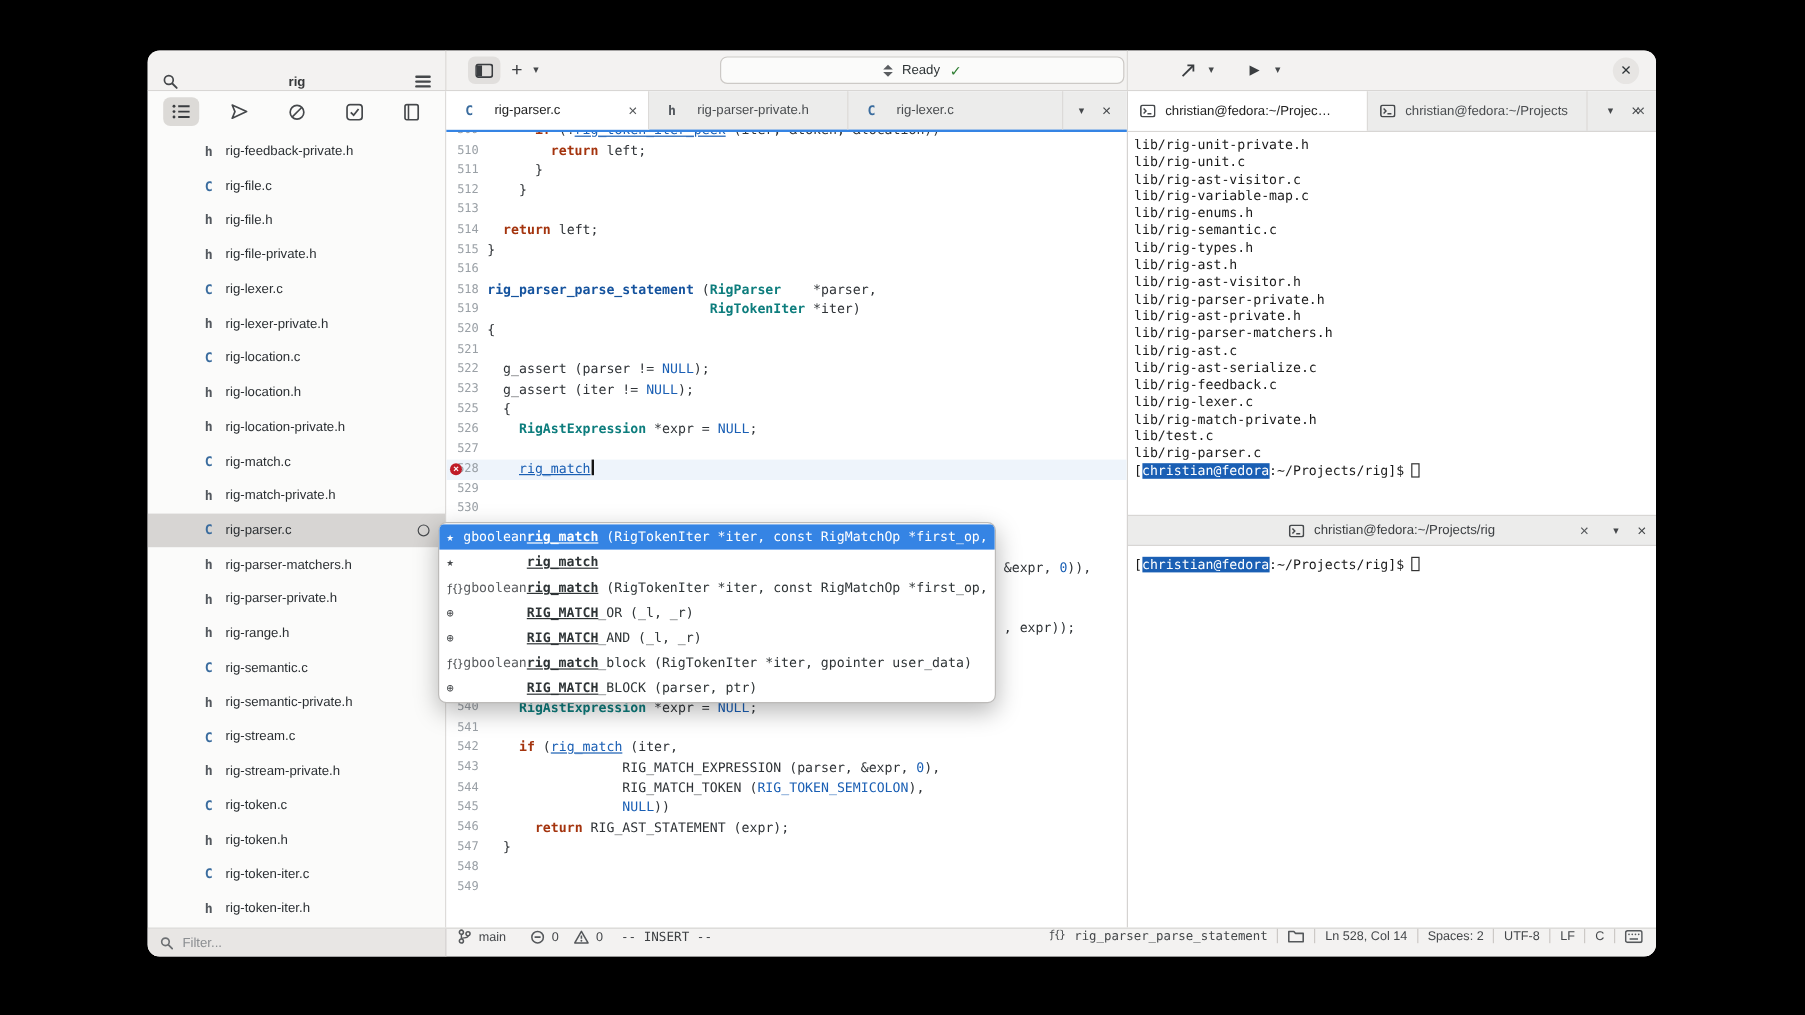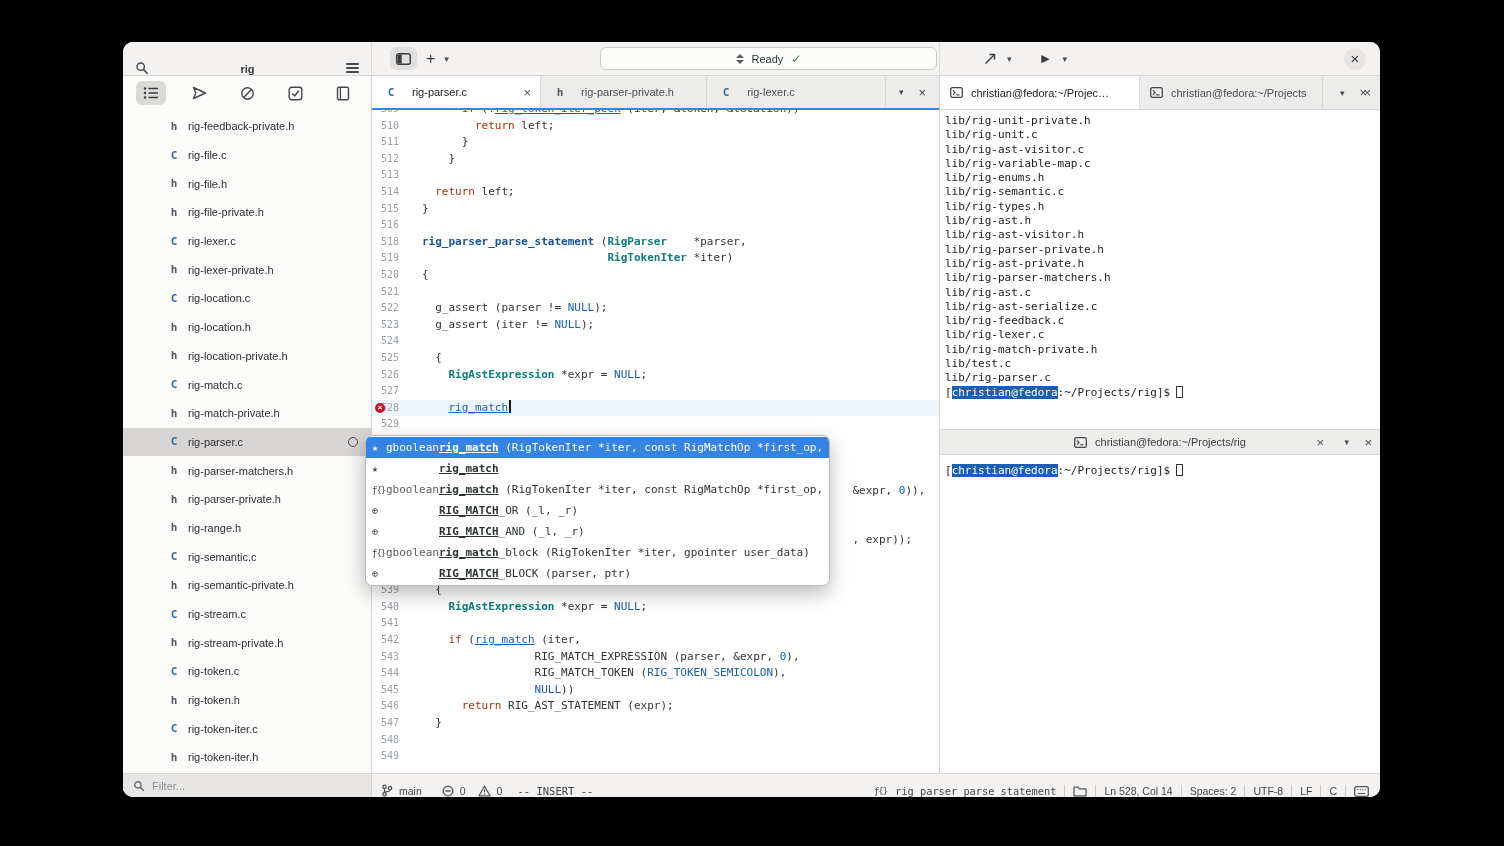--- a/index.html
+++ b/index.html
@@ -66,29 +66,29 @@
   .etab:nth-child(2){width:170px;}
   .etab:nth-child(3){width:183px;}
   .etab.active{background:#fff;color:#222;}
   .tlabel{white-space:nowrap;overflow:hidden;text-overflow:ellipsis;}
   .tclose{position:absolute;right:9px;font-size:13px;color:#55585b;}
   .strip-ctl{margin-left:auto;display:flex;align-items:center;gap:15px;padding:0 13px;color:#45484b;}
   .sx{font-size:13px;}
   .code{flex:1;position:relative;overflow:hidden;font-family:"DejaVu Sans Mono","Liberation Mono",monospace;
         font-size:11px;line-height:16.6px;}
   .code-lines{margin-top:-9px;}
-  .cl{display:flex;white-space:pre;gap:16px;}
+  .cl{display:flex;white-space:pre;}
   .cl.cur{background:#eef4fb;}
   .gut{width:34px;flex:0 0 34px;text-align:right;padding-right:7px;color:#9aa0a6;font-size:10px;
        position:relative;box-sizing:border-box;}
   .errdot{position:absolute;left:3px;top:3px;width:10px;height:10px;background:#c01c28;border-radius:50%;
           color:#fff;font-size:8px;line-height:10px;text-align:center;font-weight:bold;font-family:"Liberation Sans",sans-serif;}
   .ctext{white-space:pre;}
   .s-p{color:#2f3337;}
-  .s-k{color:#a4340e;font-weight:normal;}
+  .s-k{color:#a4340e;font-weight:bold;}
   .s-t{color:#0d7d7d;font-weight:bold;}
   .s-f{color:#15539e;font-weight:bold;}
   .s-c{color:#1a5fb4;}
   .s-u{color:#1a5fb4;text-decoration:underline;}
   .caret{display:inline-block;width:2px;height:13px;background:#141414;vertical-align:-2px;margin-left:1px;}
 
   
   .popup{position:absolute;left:242px;top:393px;width:463px;background:#fff;border:1px solid #bdbbb9;
          border-radius:7px;box-shadow:0 7px 20px rgba(0,0,0,.28);z-index:40;padding:1px 0;overflow:hidden;}
   .prow{height:21px;line-height:21px;position:relative;font-family:"DejaVu Sans Mono","Liberation Mono",monospace;
@@ -120,21 +120,21 @@
             align-items:center;justify-content:center;position:relative;color:#3c3f42;box-sizing:border-box;}
   .t2group{display:flex;align-items:center;gap:8px;}
   .t2close{position:absolute;right:56px;font-size:13px;color:#55585b;}
   .t2chev{position:absolute;right:31px;font-size:9px;color:#45484b;}
   .t2x{position:absolute;right:8px;font-size:13px;color:#45484b;}
   .term2{flex:1;padding:9px 5px;font-family:"DejaVu Sans Mono","Liberation Mono",monospace;font-size:11px;
          line-height:14.3px;color:#1b1b1b;}
 
   
   .statusbar{position:absolute;left:0;top:731px;width:100%;height:24px;background:#f3f2f1;
-             border-top:1px solid #d8d6d4;display:flex;align-items:flex-end;box-sizing:border-box;
+             border-top:1px solid #d8d6d4;display:flex;align-items:flex-start;box-sizing:border-box;
              font-size:10.5px;color:#44474a;}
   .filter-cell{width:249px;flex:0 0 249px;height:100%;background:#e8e6e4;border-right:1px solid #d5d3d1;
                display:flex;align-items:center;padding:0 10px;gap:7px;box-sizing:border-box;}
   .filter-input{border:none;background:transparent;font-size:11px;color:#333;outline:none;width:100%;
                 font-family:inherit;padding:0;}
   .filter-input::placeholder{color:#8b8e91;}
   .sgrp{display:flex;align-items:center;gap:6px;padding-left:9px;}
   .gitname{margin-right:14px;}
   .cnt{margin-right:6px;}
   .mode{font-family:"DejaVu Sans Mono","Liberation Mono",monospace;font-size:10.5px;margin-left:3px;color:#3c3f42;}
@@ -359,21 +359,20 @@
             <div class="cl"><span class="gut"><span class="lnum">513</span></span><span class="ctext"></span></div>
             <div class="cl"><span class="gut"><span class="lnum">514</span></span><span class="ctext"><span class="s-p">  </span><span class="s-k">return</span><span class="s-p"> left;</span></span></div>
             <div class="cl"><span class="gut"><span class="lnum">515</span></span><span class="ctext"><span class="s-p">}</span></span></div>
             <div class="cl"><span class="gut"><span class="lnum">516</span></span><span class="ctext"></span></div>
             <div class="cl"><span class="gut"><span class="lnum">518</span></span><span class="ctext"><span class="s-f">rig_parser_parse_statement</span><span class="s-p"> (</span><span class="s-t">RigParser</span><span class="s-p">    *parser,</span></span></div>
             <div class="cl"><span class="gut"><span class="lnum">519</span></span><span class="ctext"><span class="s-p">                            </span><span class="s-t">RigTokenIter</span><span class="s-p"> *iter)</span></span></div>
             <div class="cl"><span class="gut"><span class="lnum">520</span></span><span class="ctext"><span class="s-p">{</span></span></div>
             <div class="cl"><span class="gut"><span class="lnum">521</span></span><span class="ctext"></span></div>
             <div class="cl"><span class="gut"><span class="lnum">522</span></span><span class="ctext"><span class="s-p">  </span><span class="s-p">g_assert (parser != </span><span class="s-c">NULL</span><span class="s-p">);</span></span></div>
             <div class="cl"><span class="gut"><span class="lnum">523</span></span><span class="ctext"><span class="s-p">  </span><span class="s-p">g_assert (iter != </span><span class="s-c">NULL</span><span class="s-p">);</span></span></div>
-            <div class="cl"><span class="gut"><span class="lnum">524</span></span><span class="ctext"></span></div>
             <div class="cl"><span class="gut"><span class="lnum">525</span></span><span class="ctext"><span class="s-p">  </span><span class="s-p">{</span></span></div>
             <div class="cl"><span class="gut"><span class="lnum">526</span></span><span class="ctext"><span class="s-p">    </span><span class="s-t">RigAstExpression</span><span class="s-p"> *expr = </span><span class="s-c">NULL</span><span class="s-p">;</span></span></div>
             <div class="cl"><span class="gut"><span class="lnum">527</span></span><span class="ctext"></span></div>
             <div class="cl cur"><span class="gut"><span class="errdot">×</span><span class="lnum">528</span></span><span class="ctext"><span class="s-p">    </span><span class="s-u">rig_match</span><span class="caret"></span></span></div>
             <div class="cl"><span class="gut"><span class="lnum">529</span></span><span class="ctext"></span></div>
             <div class="cl"><span class="gut"><span class="lnum">530</span></span><span class="ctext"></span></div>
             <div class="cl"><span class="gut"><span class="lnum">531</span></span><span class="ctext"></span></div>
             <div class="cl"><span class="gut"><span class="lnum">532</span></span><span class="ctext"></span></div>
             <div class="cl"><span class="gut"><span class="lnum">533</span></span><span class="ctext"><span class="s-p">                                                                 </span><span class="s-p">&amp;expr, </span><span class="s-c">0</span><span class="s-p">)),</span></span></div>
             <div class="cl"><span class="gut"><span class="lnum">534</span></span><span class="ctext"></span></div>

